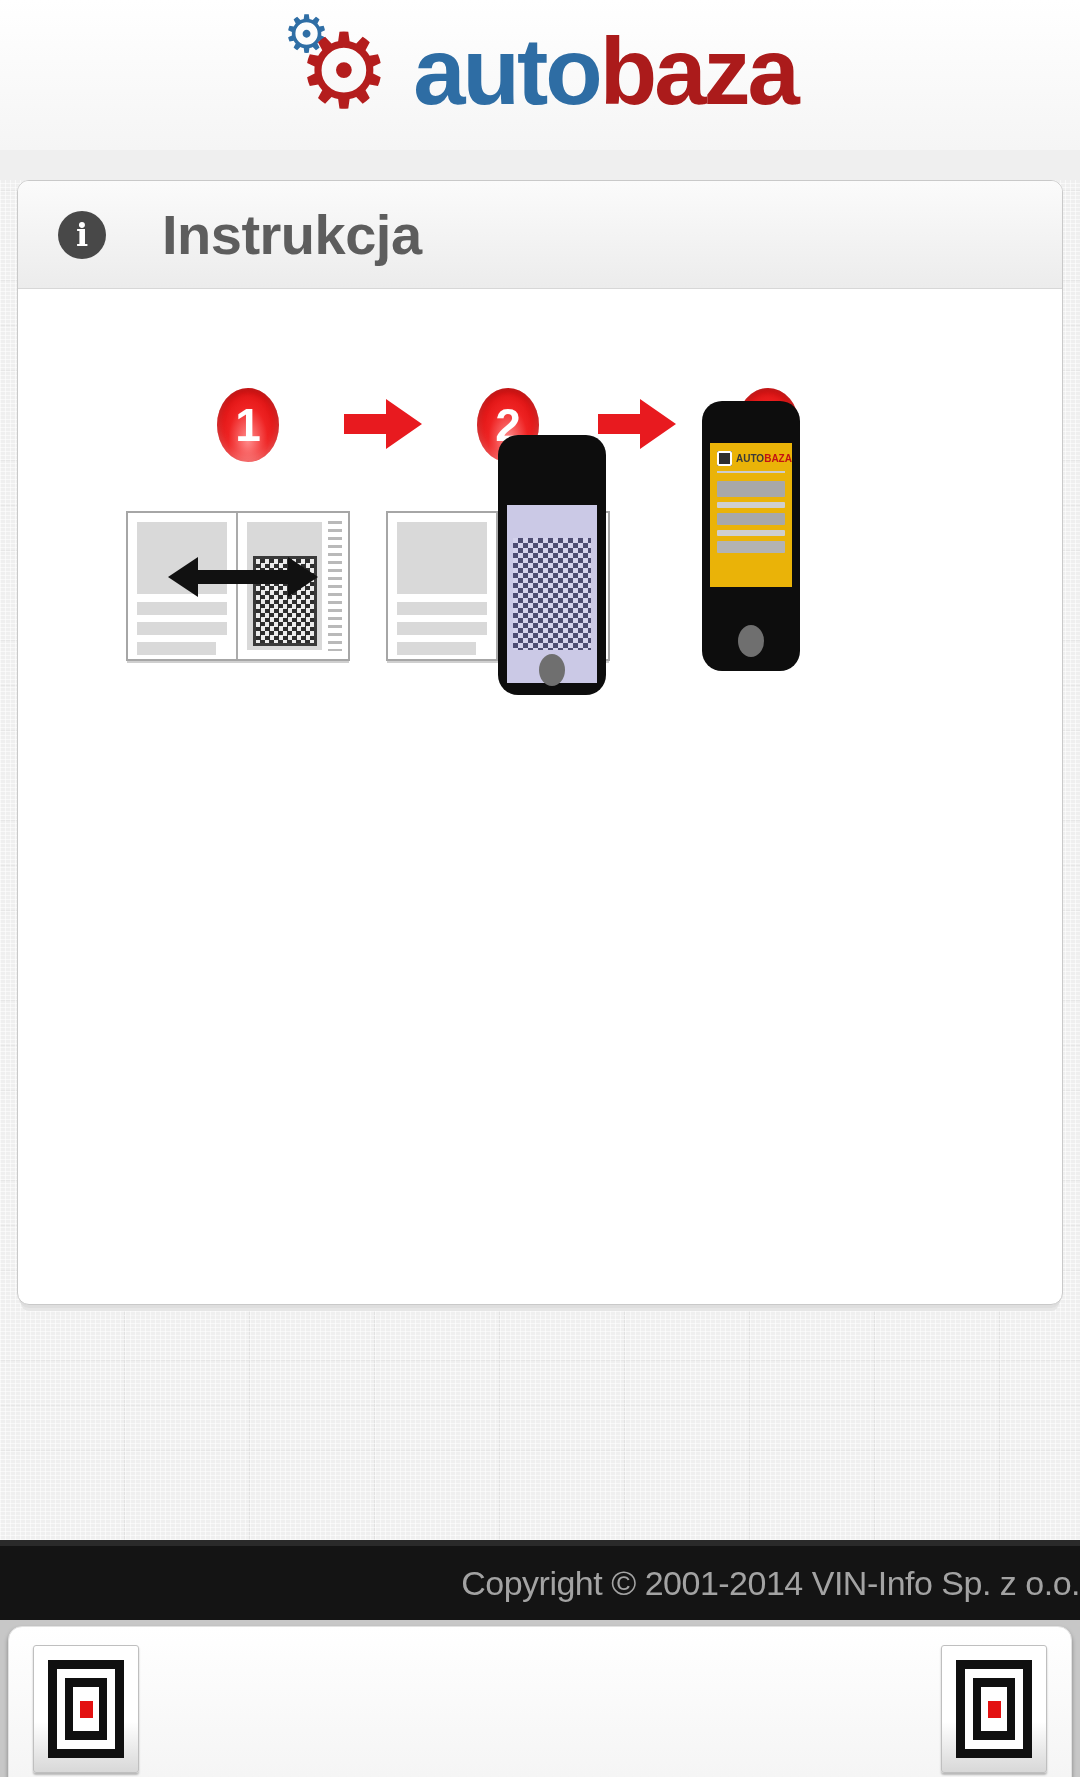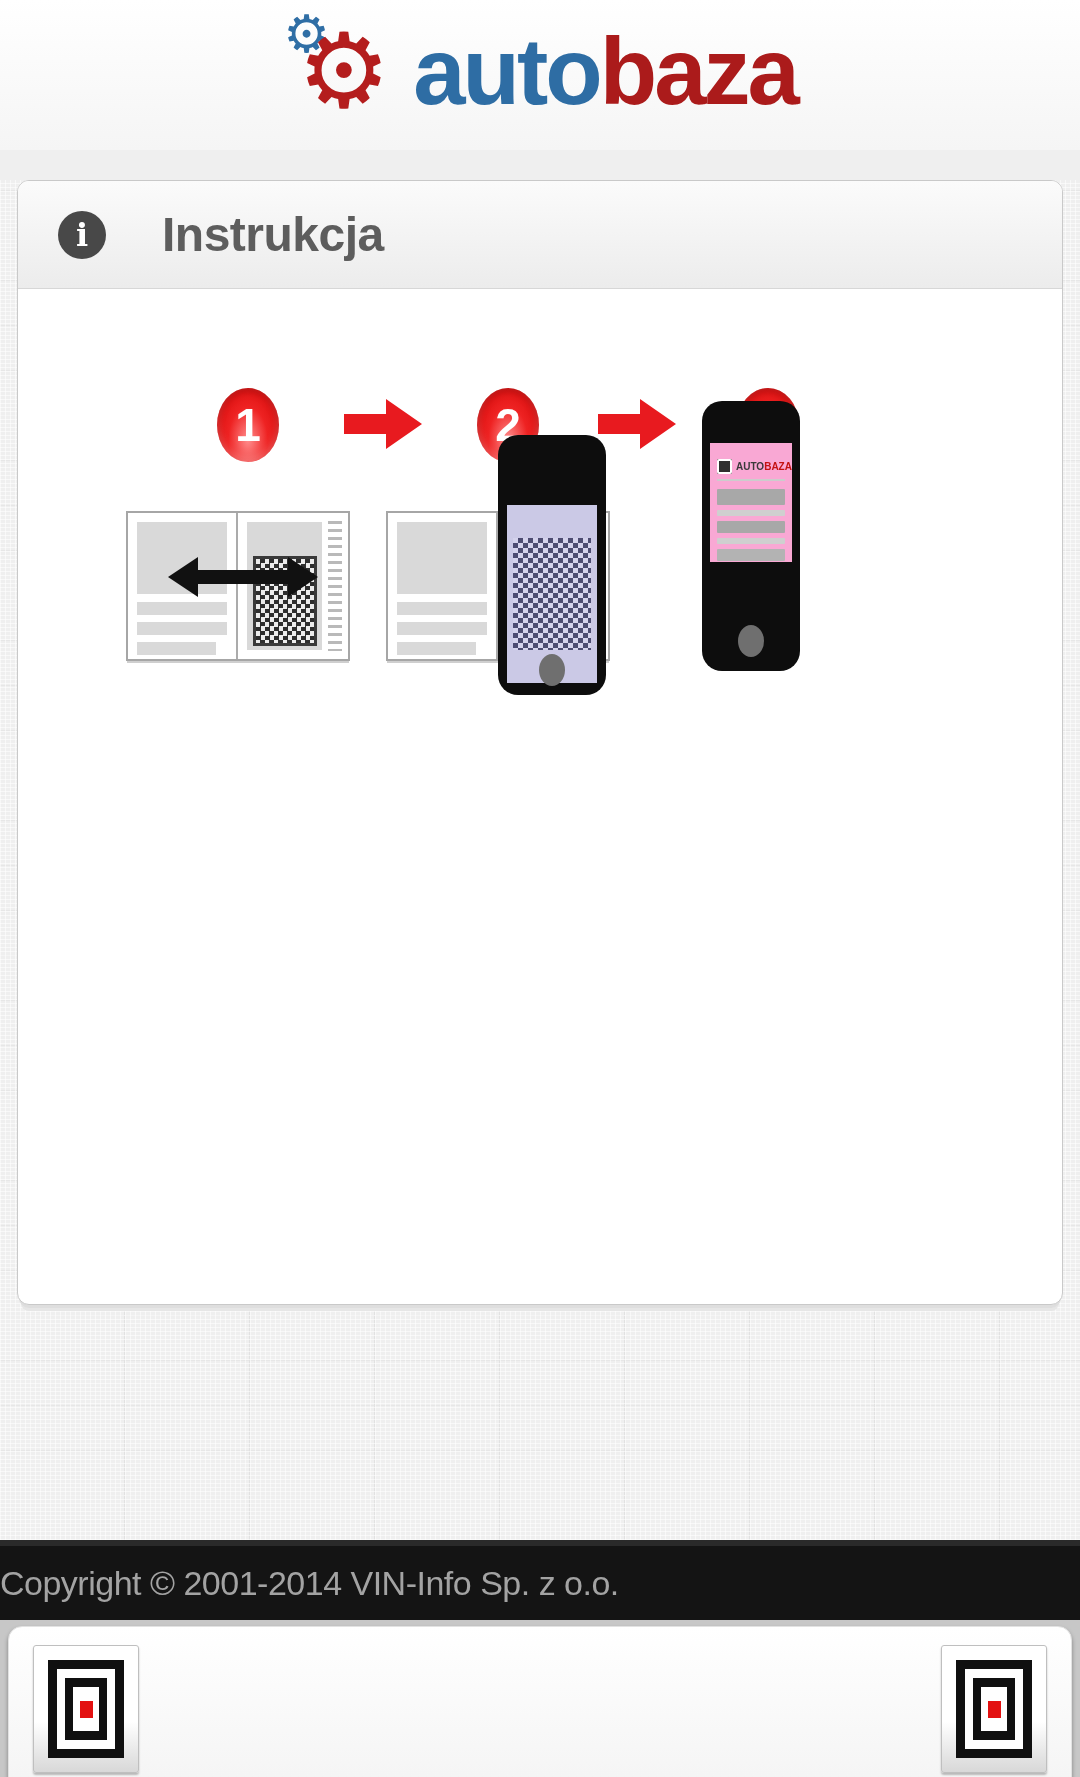--- a/index.html
+++ b/index.html
@@ -65,21 +65,21 @@
   }
   .info-icon {
     width:48px; height:48px; border-radius:50%;
     background:#484848; color:#ffffff;
     font-family:"DejaVu Serif", serif; font-weight:bold; font-size:32px;
     display:flex; align-items:center; justify-content:center;
     flex:0 0 auto;
   }
   .card-title {
     margin-left:56px;
-    font-size:48px; color:#5d5d5d; letter-spacing:-0.5px;
+    font-size:56px; color:#5d5d5d; letter-spacing:-0.5px;
   }
   .card-body { padding:38px 48px 0 48px; }
   .card-body p {
     font-size:35px; line-height:1.50; color:#3c3c3c; letter-spacing:-0.4px;
     margin-bottom:35px;
   }
 
   
   .illustration { margin:58px 0 0 100px; width:780px; }
   .steps-row {
@@ -144,22 +144,22 @@
     display:flex; align-items:center; justify-content:center;
   }
   .phone-2 .qr2 {
     width:78px; height:112px;
     background:repeating-conic-gradient(#4d4c72 0% 25%, #d4d2ec 0% 50%);
     background-size:10px 10px;
   }
   .phone-2 .home { position:absolute; left:50%; bottom:9px; transform:translateX(-50%); }
   .phone-3 { left:64px; top:-110px; width:98px; height:270px; border-radius:20px; }
   .phone-3 .screen {
-    position:absolute; left:8px; right:8px; top:42px; height:119px;
-    background:#f9a8d4; padding:16px 7px;
+    position:absolute; left:8px; right:8px; top:42px; height:144px;
+    background:#eab308; padding:8px 7px;
   }
   .mini-header {
     display:flex; align-items:center; gap:4px;
     border-bottom:2px solid #cccccc; padding-bottom:5px; margin-bottom:8px;
   }
   .mini-logo-icon {
     width:15px; height:15px; background:#2f2f2f; border-radius:2px;
     box-shadow:inset 0 0 0 2px #ffffff, inset 0 0 0 4px #2f2f2f;
     flex:0 0 auto;
   }
@@ -171,21 +171,21 @@
   .mini-bar.b2 { height:6px;  background:#cfcfcf; }
   .mini-bar.b3 { height:12px; background:#a8a8a8; }
   .mini-bar.b4 { height:6px;  background:#cfcfcf; }
   .mini-bar.b5 { height:12px; background:#b3b3b3; }
   .phone-3 .home { position:absolute; left:50%; bottom:14px; transform:translateX(-50%); }
   .home-btn { width:26px; height:32px; border-radius:50%; background:#6f6f6f; }
 
   
   .footer-bar {
     height:80px; background:#141414;
-    display:flex; align-items:center; justify-content:flex-start;
+    display:flex; align-items:center; justify-content:flex-end;
     border-top:6px solid #2a2a2a;
   }
   .copyright { color:#a3a3a3; font-size:34px; letter-spacing:-0.5px; }
 
   
   .toolbar { height:187px; background:#c7c7c7; padding:6px 8px; }
   .scan-bar {
     position:relative; width:100%; height:166px;
     background:linear-gradient(#ffffff, #f4f4f4);
     border:1px solid #e2e2e2; border-radius:14px;

